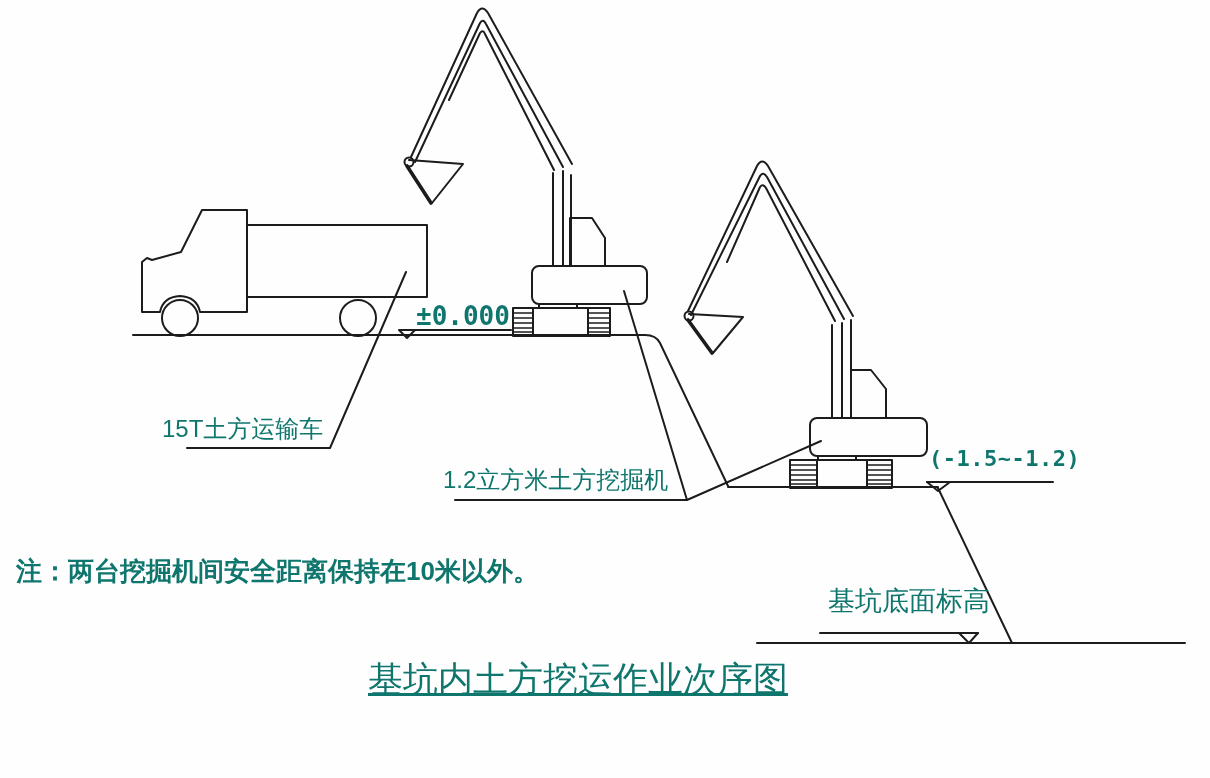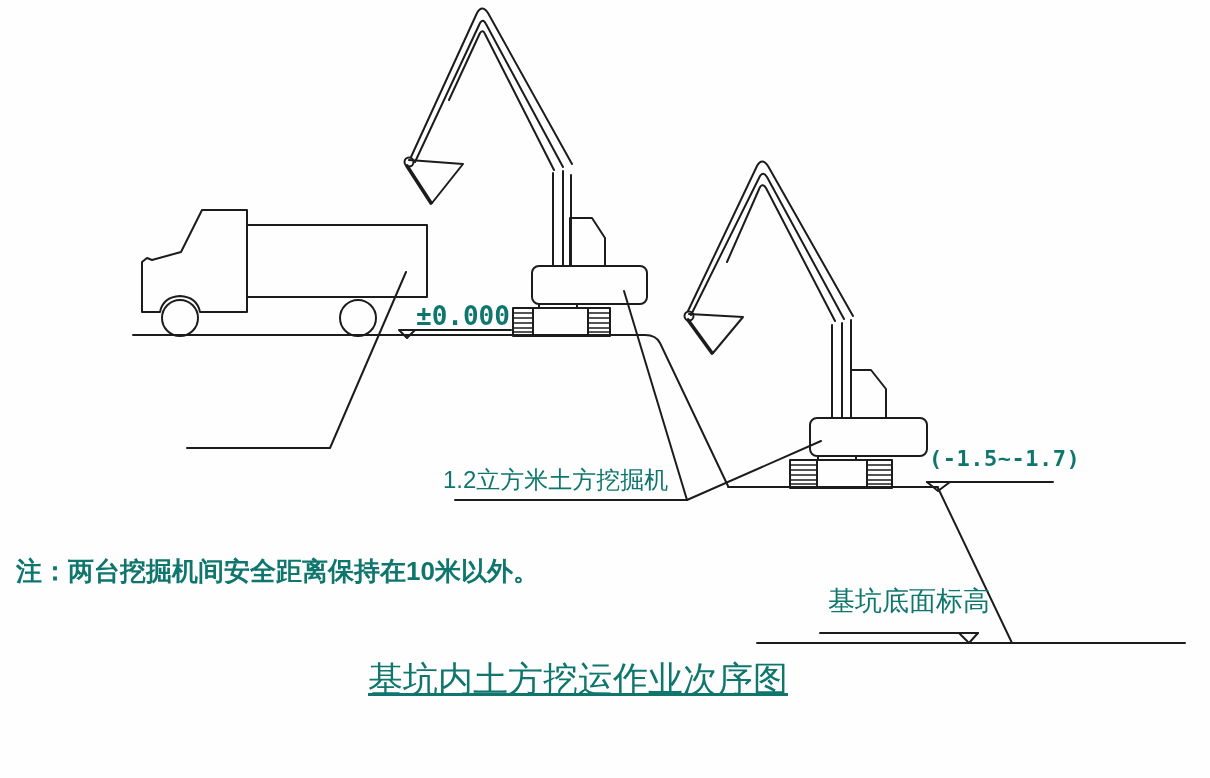--- a/index.html
+++ b/index.html
@@ -147,25 +147,26 @@
     <g>
       <path d="M187,448 L330,448 L406,272"></path>
     </g>
     <g>
       <path d="M455,500 L687,500"></path>
       <path d="M687,500 L624,291"></path>
       <path d="M687,500 L821,441"></path>
     </g>
   </svg>
 
+  <span class="lbl truck-label">15T土方运输车</span>
 
   <span class="lbl exc-label">1.2立方米土方挖掘机</span>
 
   <span class="lbl pit-label">基坑底面标高</span>
 
   <span class="lbl elev-zero cad-num">±0.000</span>
 
-  <span class="lbl elev-range cad-num">(-1.5~-1.7)</span>
+  <span class="lbl elev-range cad-num">(-1.5~-1.2)</span>
 
   <span class="lbl note">注：两台挖掘机间安全距离保持在10米以外。</span>
 
   <span class="lbl title">基坑内土方挖运作业次序图</span>
 </div>
 
 </body></html>

